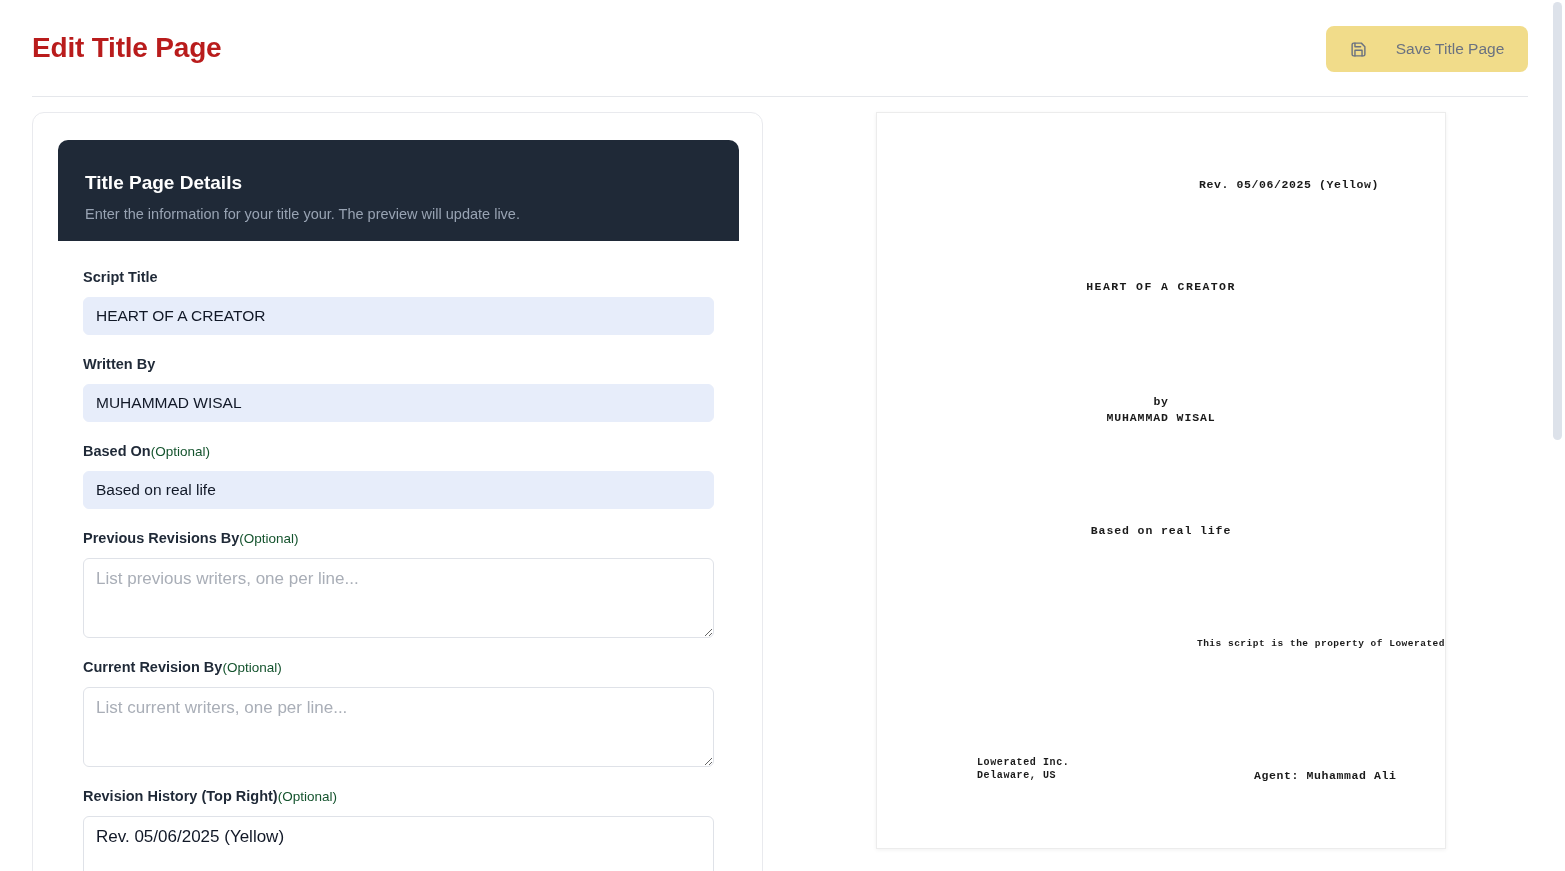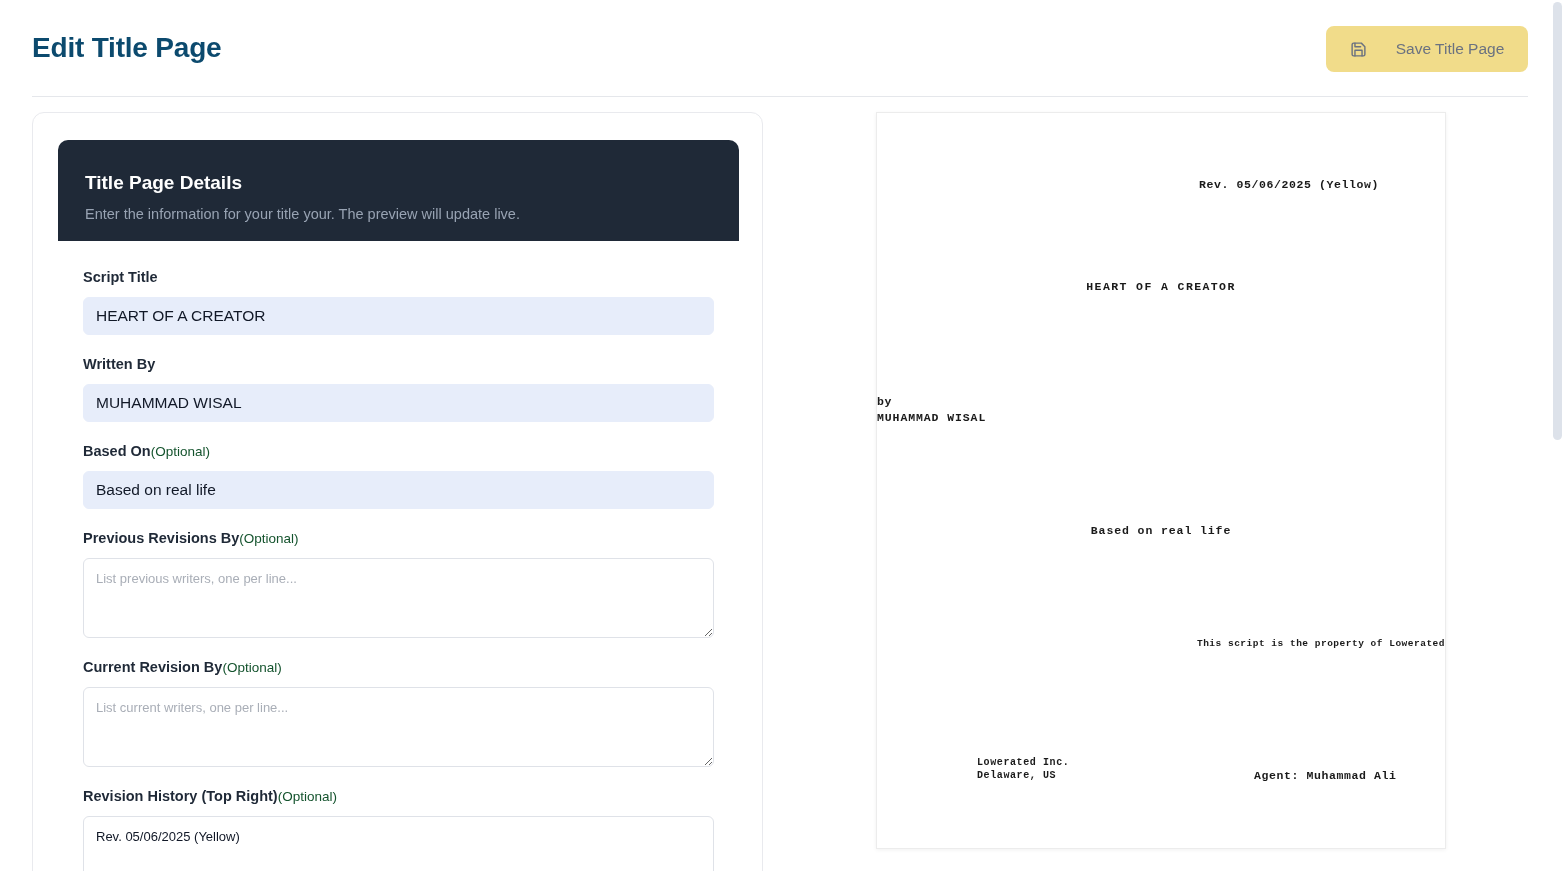--- a/index.html
+++ b/index.html
@@ -23,21 +23,21 @@
     position: absolute;
     left: 0; top: 0;
     width: 1548px;
     height: 97px;
   }
   .page-title {
     position: absolute;
     left: 32px; top: 28px;
     font-size: 28px;
     font-weight: bold;
-    color: #0c4a6e;
+    color: #b91c1c;
     letter-spacing: -0.2px;
     line-height: 40px;
     margin: 0;
   }
   .save-btn {
     position: absolute;
     left: 1326px; top: 26px;
     width: 202px; height: 46px;
     background: #f1dc8a;
     border: none;
@@ -131,21 +131,21 @@
     outline: none;
   }
   .text-area {
     display: block;
     width: 631px;
     height: 80px;
     background: #ffffff;
     border: 1px solid #dfe2e8;
     border-radius: 6px;
     padding: 10px 12px;
-    font-size: 13px;
+    font-size: 17px;
     color: #111827;
     font-family: "Liberation Sans", sans-serif;
     outline: none;
     resize: vertical;
     line-height: 20px;
   }
   .text-area::placeholder, .text-input::placeholder { color: #a9aeb7; }
   .text-area.tall { height: 82px; }
 
   
@@ -177,20 +177,21 @@
     position: absolute;
     left: 0; right: 0; top: 167px;
     text-align: center;
     font-size: 11.5px;
     font-weight: bold;
     letter-spacing: 1.4px;
   }
   .sheet-by {
     position: absolute;
     left: 0; right: 0; top: 281px;
+    text-align: center;
     font-size: 11.5px;
     font-weight: bold;
     letter-spacing: 0.6px;
     line-height: 16px;
   }
   .sheet-author {
     letter-spacing: 0.9px;
   }
   .sheet-based {
     position: absolute;

